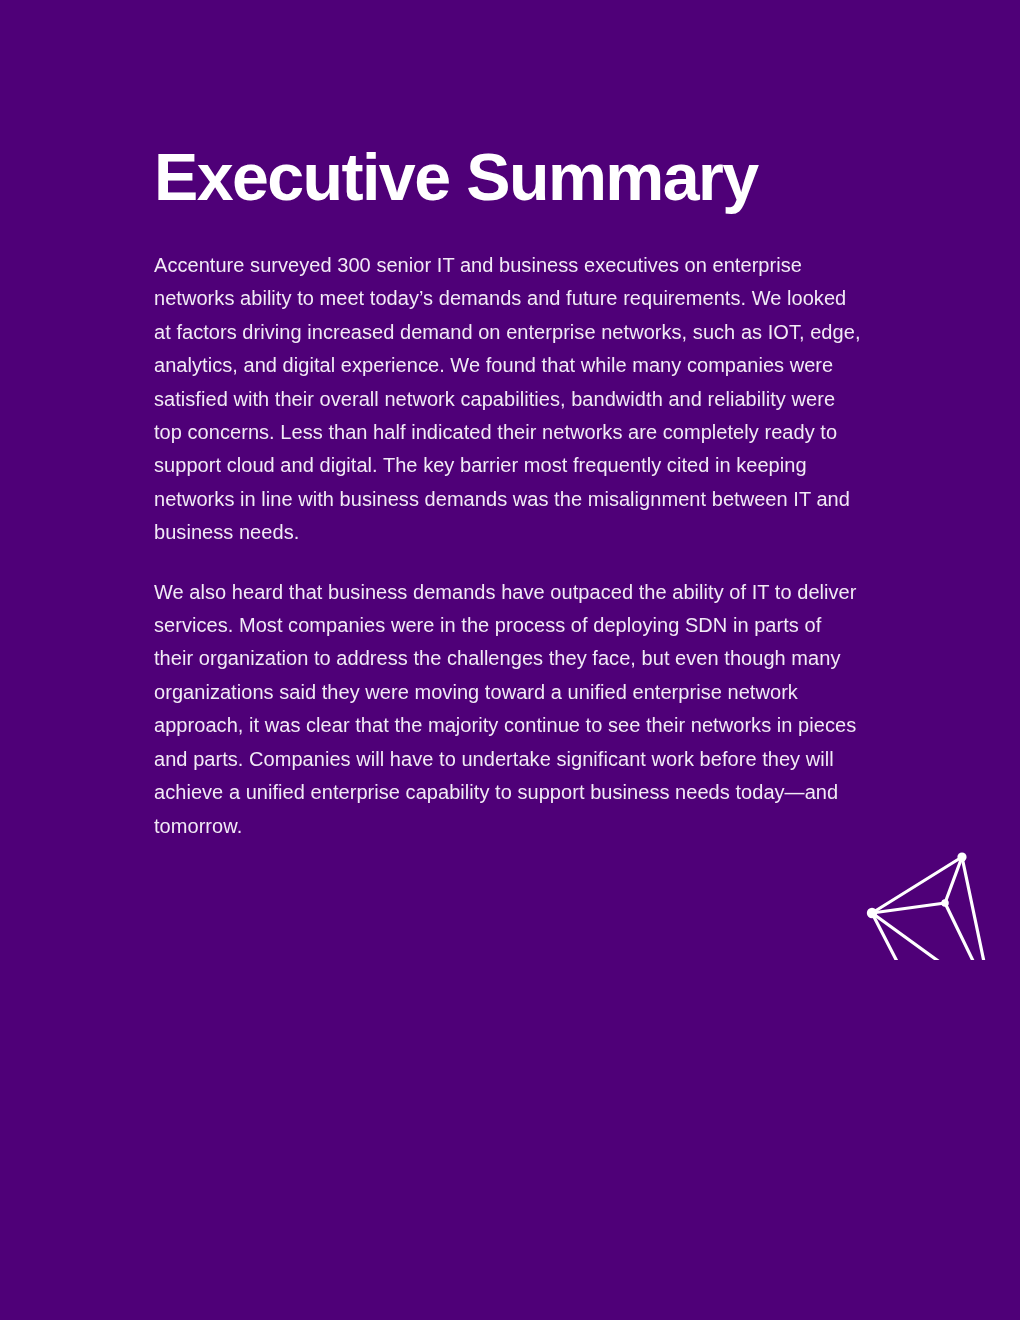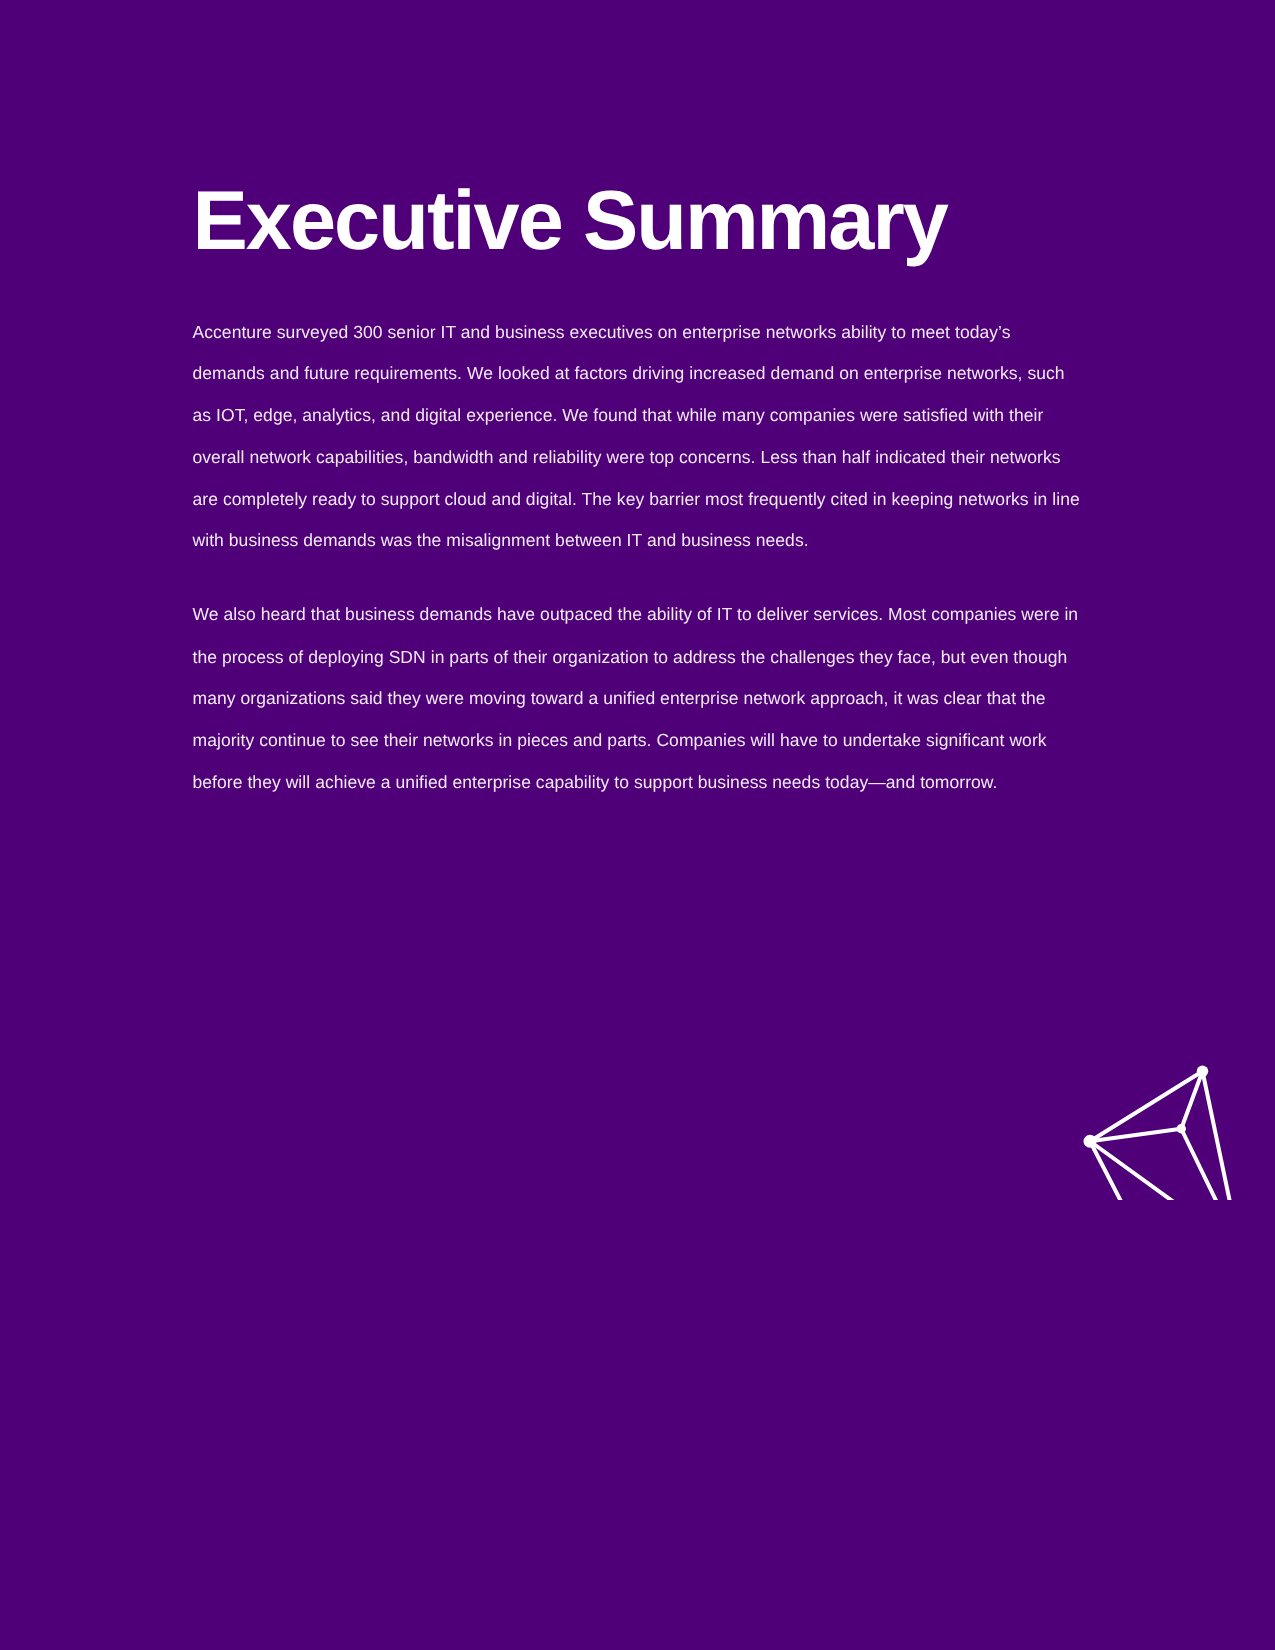--- a/index.html
+++ b/index.html
@@ -61,21 +61,21 @@
     position: absolute;
     left: 154px;
     top: 249px;
     width: 712px;
   }
 
   .para {
     margin: 0 0 26px 0;
     color: #F2EAF6;
     font-family: "Liberation Sans", sans-serif;
-    font-size: 14px;
+    font-size: 20px;
     font-weight: 400;
     line-height: 33.4px;
     letter-spacing: 0.05px;
   }
   .para:last-child { margin-bottom: 16px; }
 
   #page-number {
     position: absolute;
     left: 953px;
     top: 1247px;

